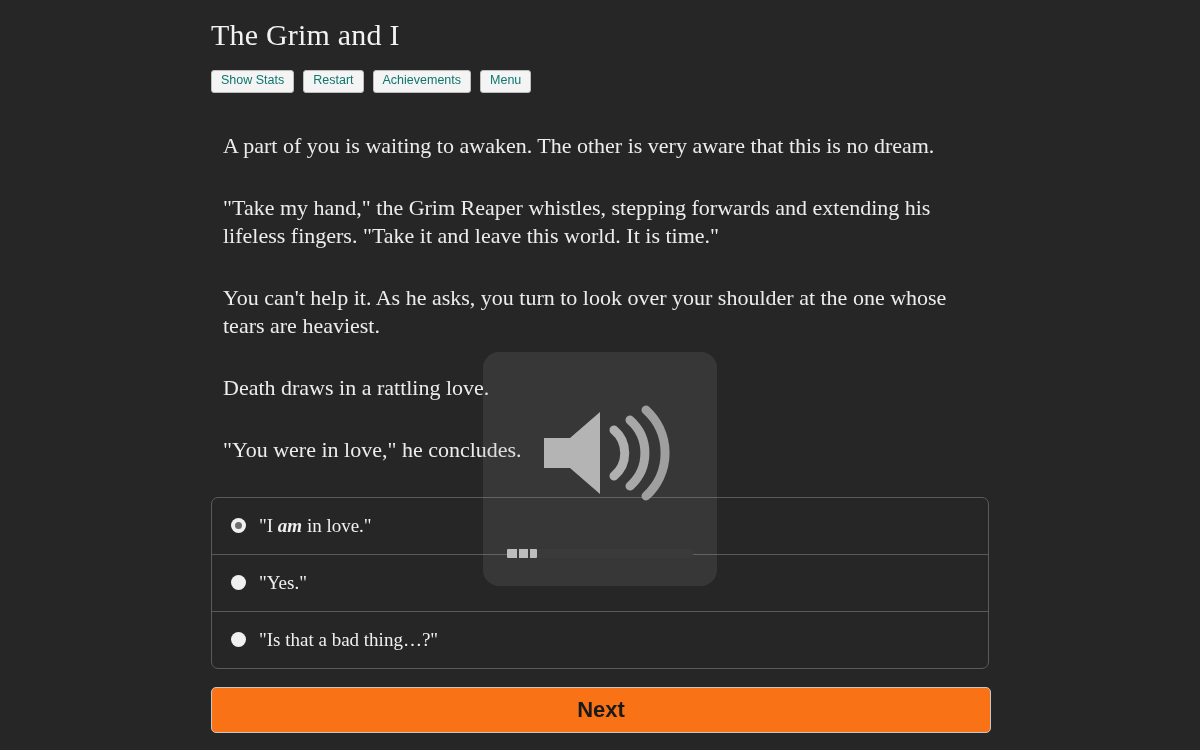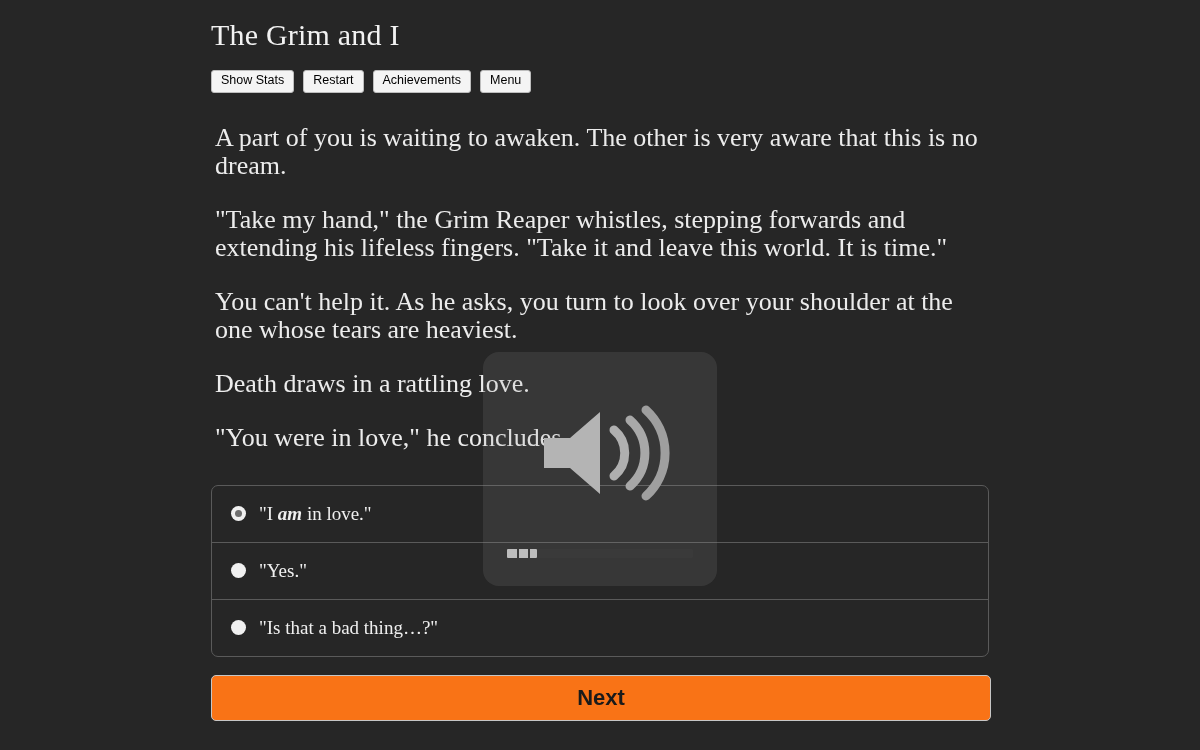--- a/index.html
+++ b/index.html
@@ -44,34 +44,34 @@
   }
   .buttons {
     display: flex;
     gap: 9px;
     padding-top: 18px;
     align-items: center;
   }
   .btn {
     font-family: "Liberation Sans", sans-serif;
     font-size: 12.5px;
-    color: #000000;
+    color: #0f766e;
     background: #f4f4f4;
     border: 1px solid #bdbdbd;
     border-radius: 3px;
     padding: 3px 9px 4px 9px;
     line-height: 1.1;
     cursor: pointer;
   }
   .para {
     font-family: "Liberation Serif", serif;
-    font-size: 26px;
+    font-size: 22px;
     line-height: 28px;
     color: #ececec;
-    margin: 4px;
+    margin: 12px;
     padding-top: 22px;
     max-width: 778px;
   }
   .para.first { padding-top: 27px; }
   em { font-style: italic; font-weight: bold; }
 
   .choices {
     margin-top: 33px;
     border: 1px solid #5a5a5a;
     border-radius: 7px;

